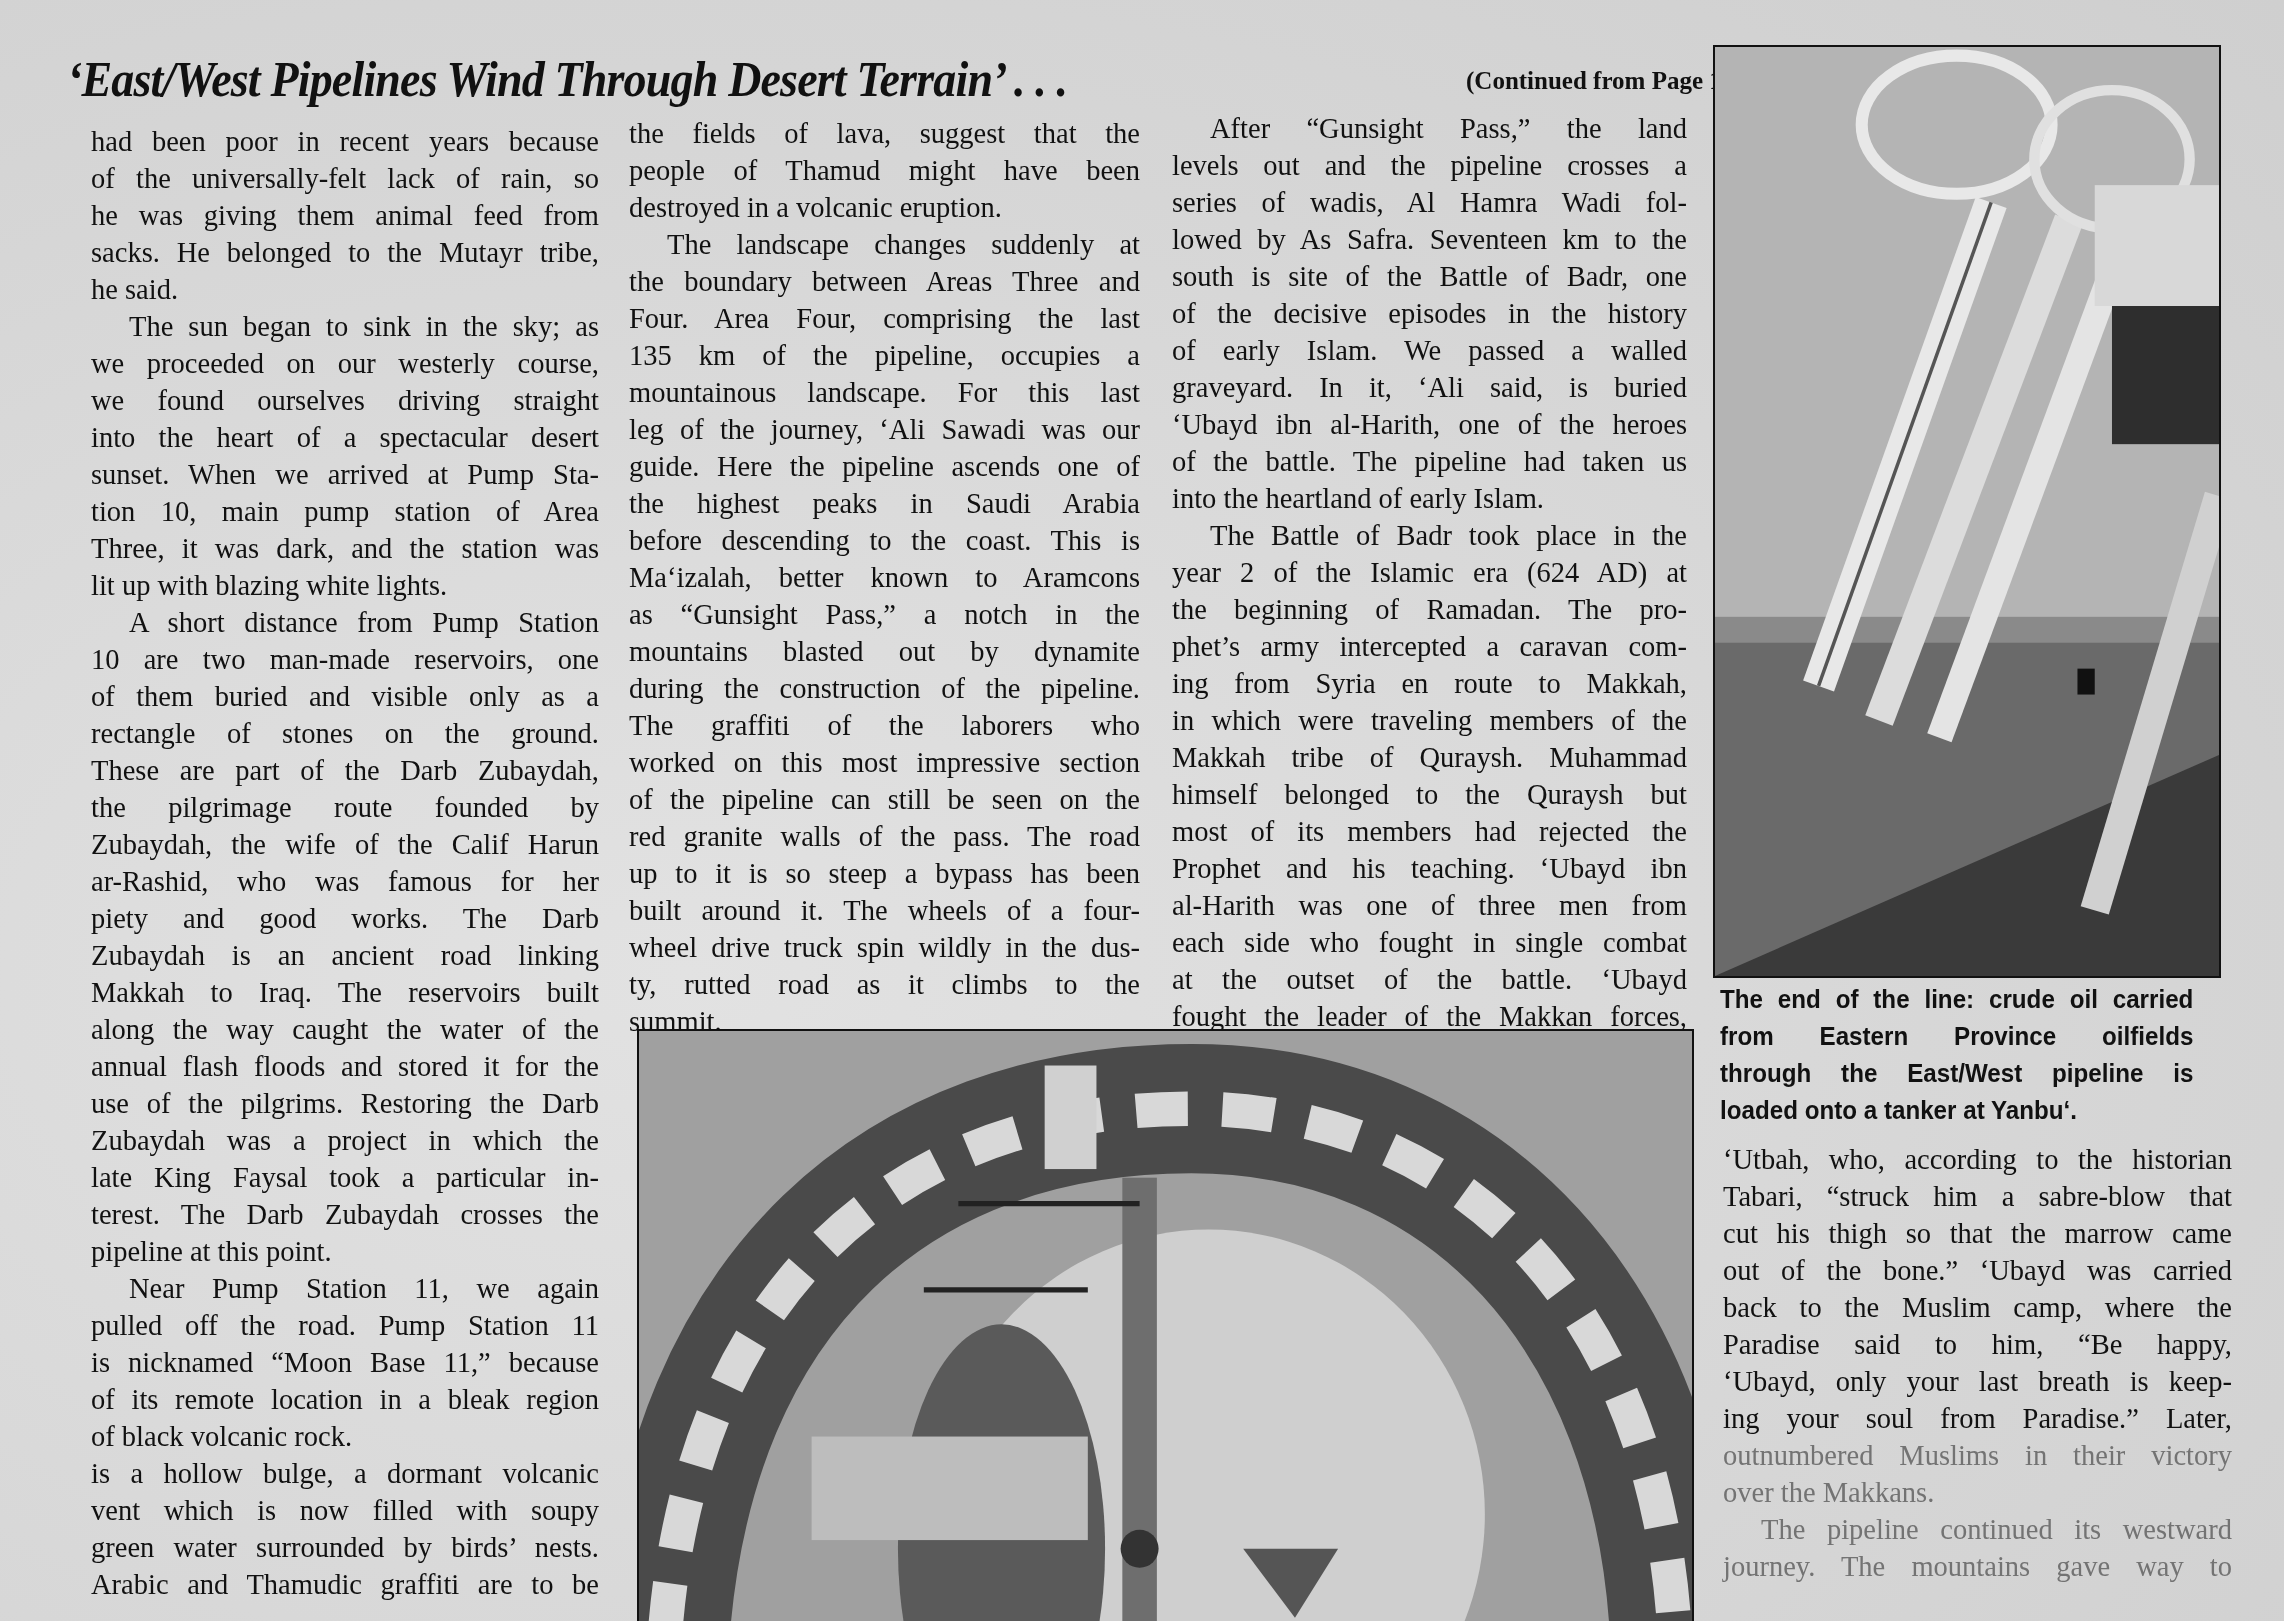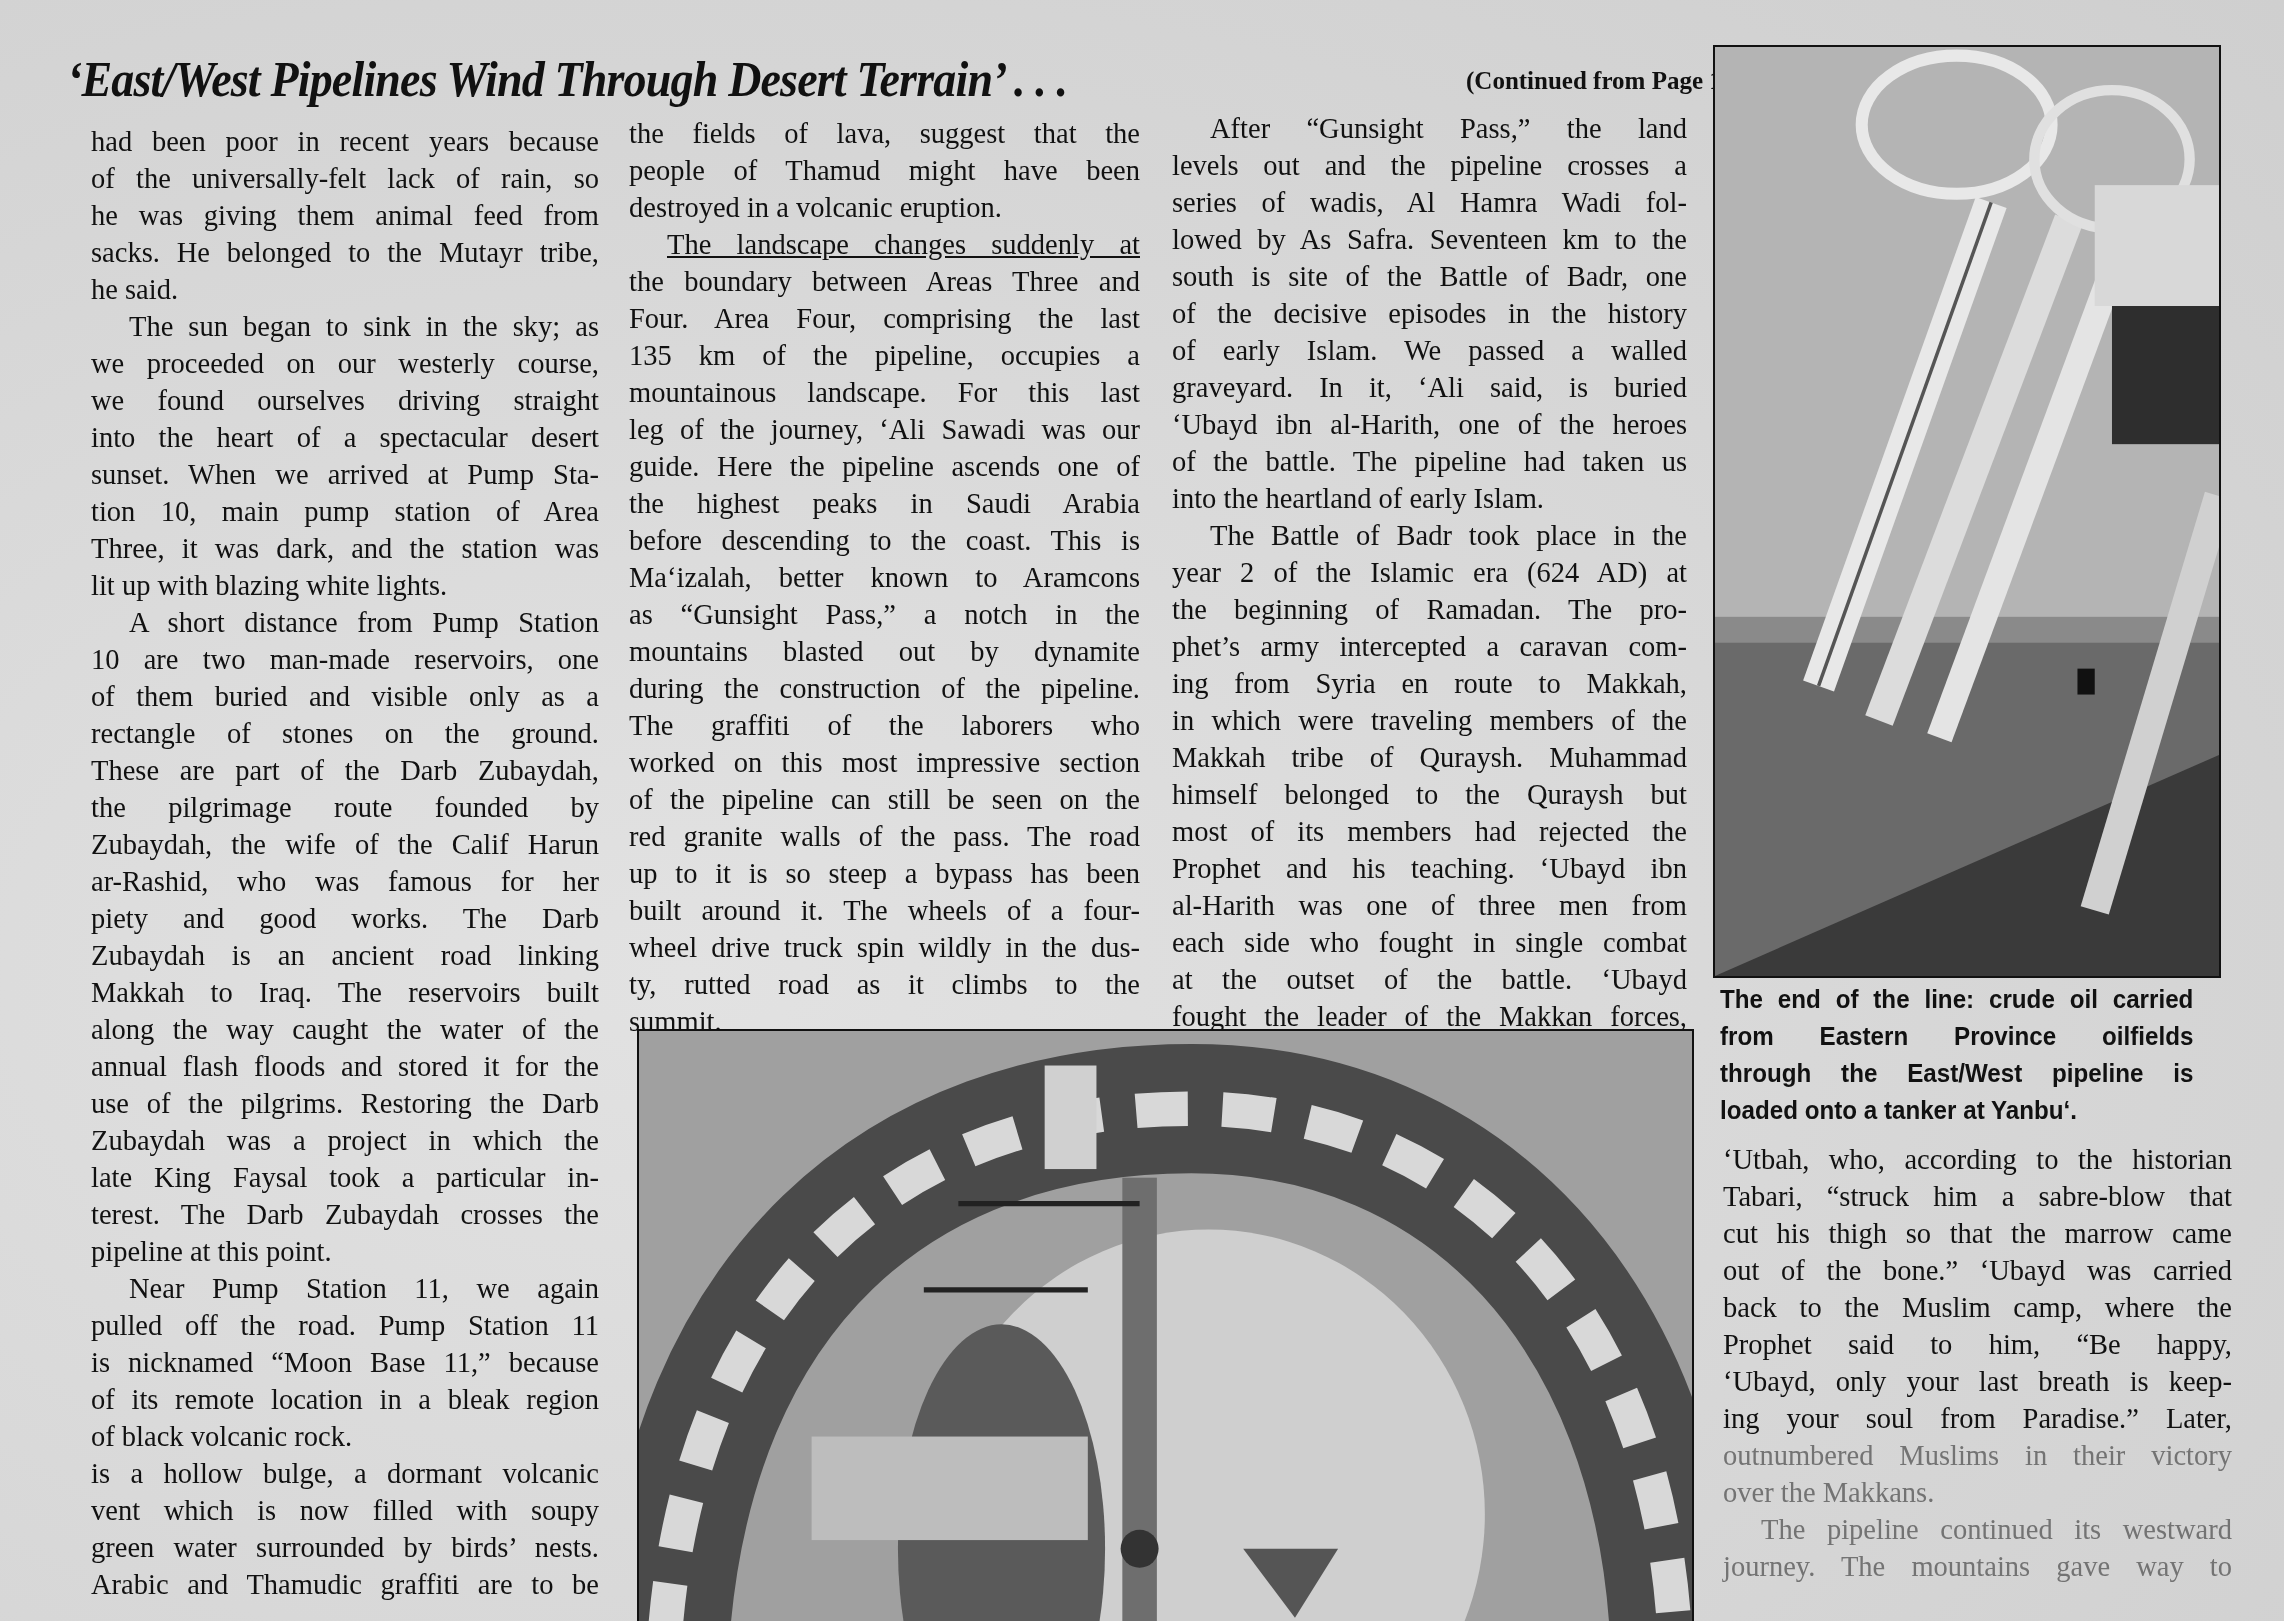--- a/index.html
+++ b/index.html
@@ -95,21 +95,21 @@
     <span class="line last">of black volcanic rock.</span>
     <span class="line">is a hollow bulge, a dormant volcanic</span>
     <span class="line">vent which is now filled with soupy</span>
     <span class="line">green water surrounded by birds’ nests.</span>
     <span class="line">Arabic and Thamudic graffiti are to be</span>
   </div>
 <div class="col" id="col2">
     <span class="line">the fields of lava, suggest that the</span>
     <span class="line">people of Thamud might have been</span>
     <span class="line last">destroyed in a volcanic eruption.</span>
-    <span class="line" style="padding-left: 38px; text-decoration: underline;">The landscape changes suddenly at</span>
+    <span class="line" style="padding-left: 38px;">The landscape changes suddenly at</span>
     <span class="line">the boundary between Areas Three and</span>
     <span class="line">Four. Area Four, comprising the last</span>
     <span class="line">135 km of the pipeline, occupies a</span>
     <span class="line">mountainous landscape. For this last</span>
     <span class="line">leg of the journey, ‘Ali Sawadi was our</span>
     <span class="line">guide. Here the pipeline ascends one of</span>
     <span class="line">the highest peaks in Saudi Arabia</span>
     <span class="line">before descending to the coast. This is</span>
     <span class="line">Ma‘izalah, better known to Aramcons</span>
     <span class="line">as “Gunsight Pass,” a notch in the</span>
@@ -151,21 +151,21 @@
     <span class="line">each side who fought in single combat</span>
     <span class="line">at the outset of the battle. ‘Ubayd</span>
     <span class="line">fought the leader of the Makkan forces,</span>
   </div>
 <div class="col" id="col4">
     <span class="line">‘Utbah, who, according to the historian</span>
     <span class="line">Tabari, “struck him a sabre-blow that</span>
     <span class="line">cut his thigh so that the marrow came</span>
     <span class="line">out of the bone.” ‘Ubayd was carried</span>
     <span class="line">back to the Muslim camp, where the</span>
-    <span class="line">Prophet said to him, “Be happy,</span>
+    <span class="line">Paradise said to him, “Be happy,</span>
     <span class="line">‘Ubayd, only your last breath is keep-</span>
     <span class="line">ing your soul from Paradise.” Later,</span>
     <span class="line blur">outnumbered Muslims in their victory</span>
     <span class="line last blur">over the Makkans.</span>
     <span class="line blur" style="padding-left: 38px;">The pipeline continued its westward</span>
     <span class="line blur">journey. The mountains gave way to</span>
   </div>
 
 <div class="photo" id="photo-tanker">
   <svg viewBox="0 0 584 1076" preserveAspectRatio="none">

